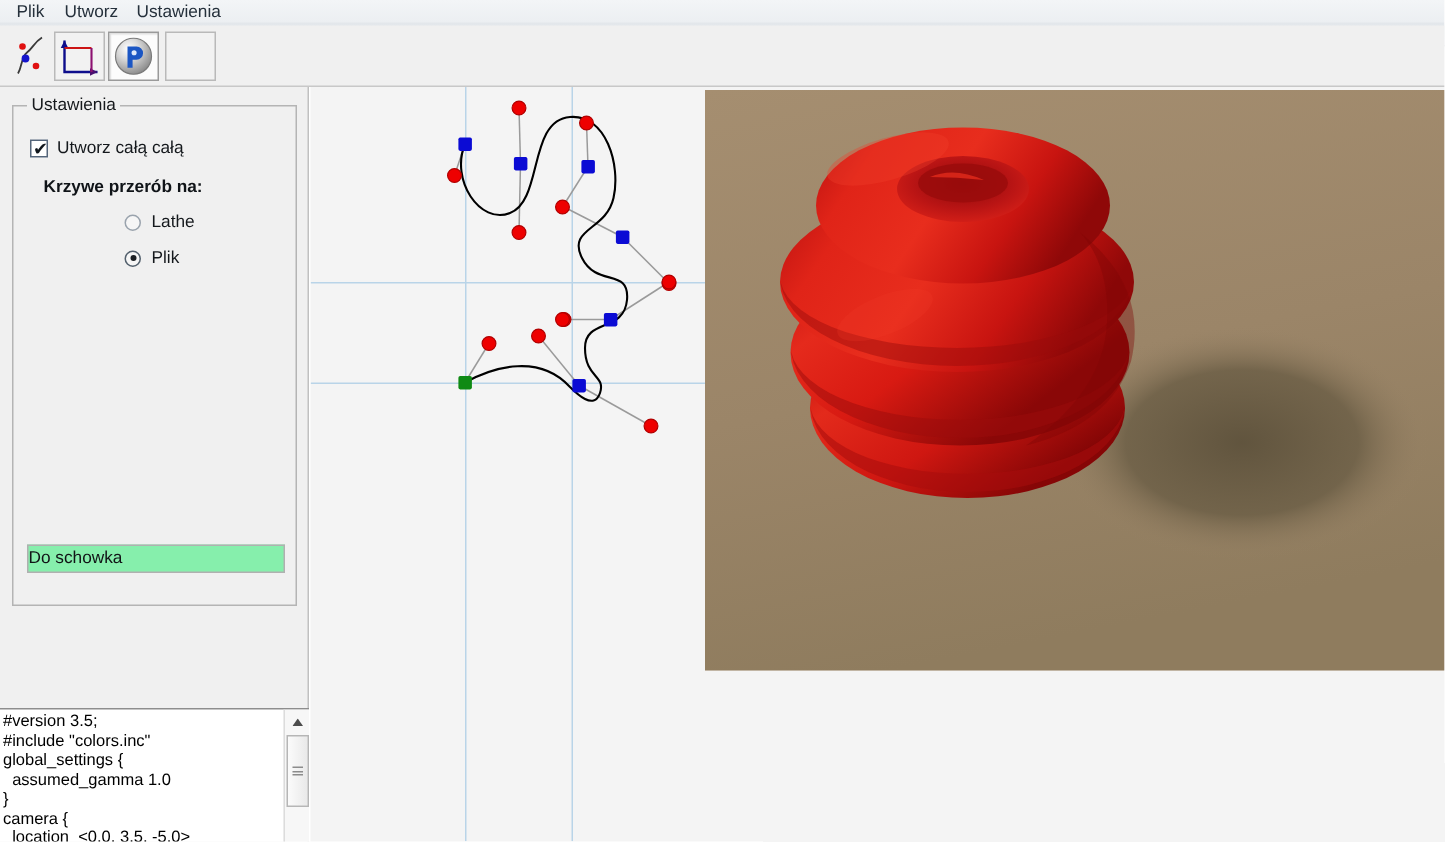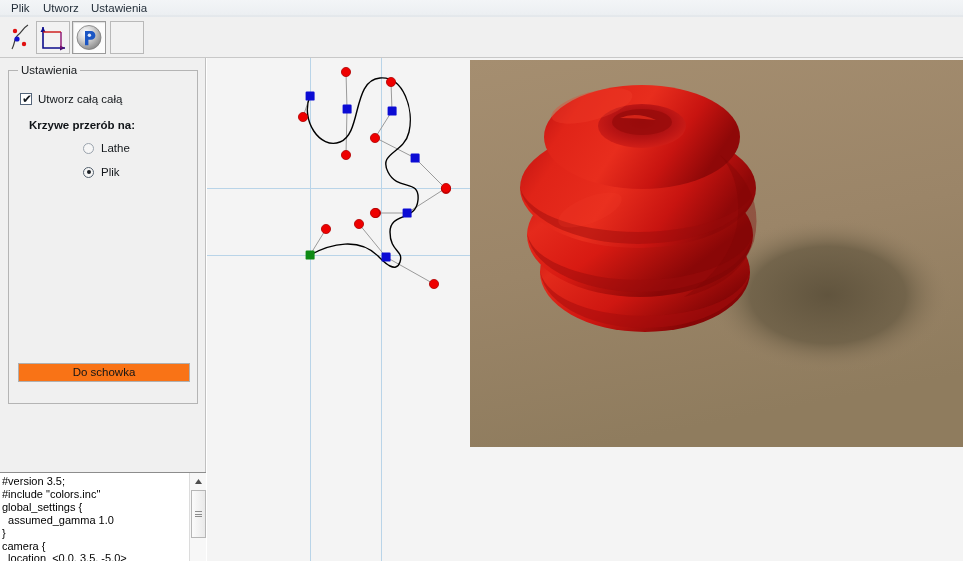--- a/index.html
+++ b/index.html
@@ -150,26 +150,26 @@
     border-radius: 50%;
     background: #1b1f24;
   }
   .radio-label { font-size: 11.5px; color: #14181c; white-space: nowrap; }
 
   .panel-btn {
     position: absolute;
     left: 9px;
     width: 172px; height: 19px;
     box-sizing: border-box;
-    background: #f97316;
+    background: #86efac;
     border: 1px solid #b0b0b0;
     font-family: "Liberation Sans", sans-serif;
     font-size: 11.5px;
     color: #111416;
-    text-align: center;
+    text-align: left;
     line-height: 17px;
     padding: 0;
   }
   .panel-btn.focused { border: 1px solid #8a8a8a; box-shadow: 0 0 0 1px #dadada inset; }
 
   
   #code-area {
     position: absolute;
     left: 0; top: 414px;
     width: 206px; height: 147px;

